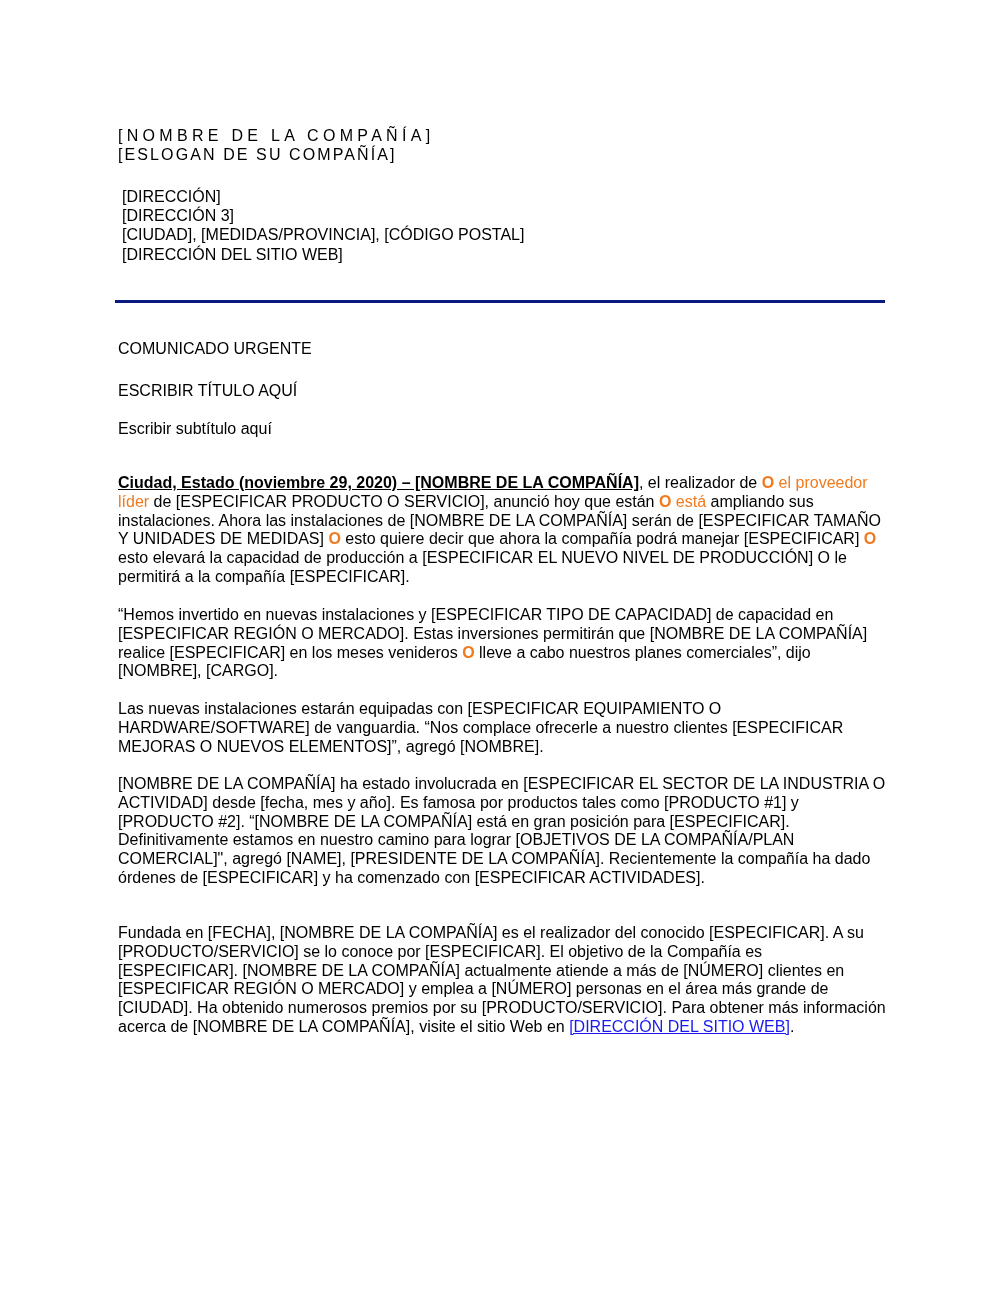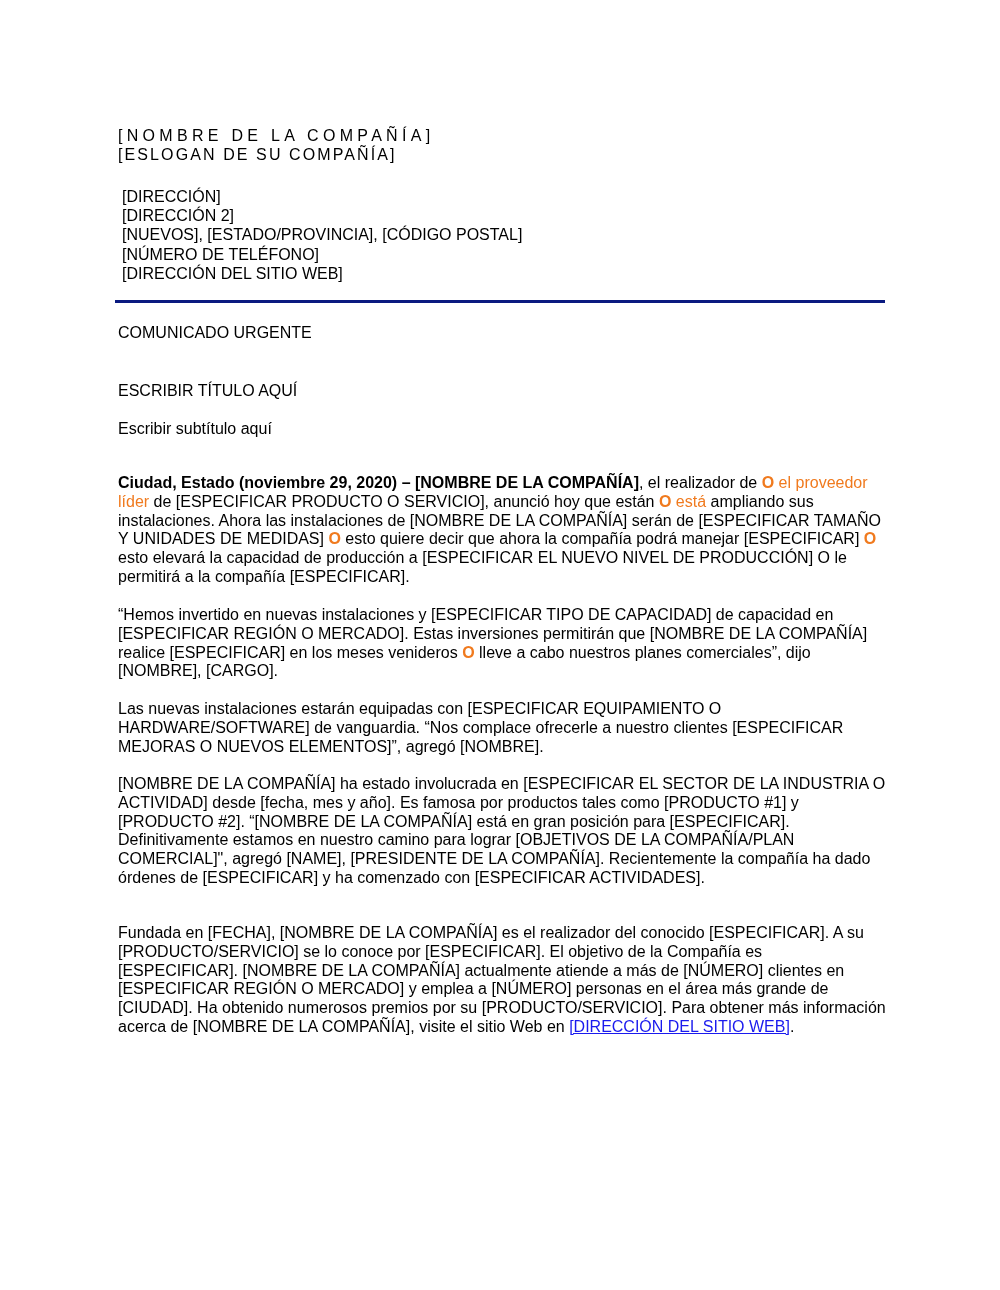--- a/index.html
+++ b/index.html
@@ -7,43 +7,42 @@
       font-family: "Liberation Sans", sans-serif; color: #000; }
     .page { position: absolute; left: 118px; top: 0; width: 770px; }
     .company-name { position: absolute; top: 126px; left: 0; font-size: 16px; letter-spacing: 4.3px; line-height: 19px; }
     .slogan { position: absolute; top: 145px; left: 0; font-size: 16px; letter-spacing: 2.1px; line-height: 19px; }
     .address { position: absolute; top: 187px; left: 4px; font-size: 16px; line-height: 19.2px; }
     .address div { white-space: nowrap; }
     .rule { position: absolute; top: 300px; left: -3px; width: 770px; height: 3px; background: #0a1a80; }
     .label { position: absolute; left: 0; font-size: 16px; line-height: 19px; white-space: nowrap; }
     .body-text { position: absolute; left: 0; width: 768px; font-size: 16px; line-height: 18.8px; }
     .body-text p { margin: 0; }
-    .b { font-weight: bold; }
+    .b { font-weight: bold; text-decoration: underline; }
     .orange { color: #f07a1e; }
     .orange-o { color: #f07a1e; font-weight: bold; }
     a.link { color: #1a1aee; text-decoration: underline; }
   </style>
 </head>
 <body>
 
 <div class="page">
   <div class="company-name">[NOMBRE DE LA COMPAÑÍA]</div>
   <div class="slogan">[ESLOGAN DE SU COMPAÑÍA]</div>
 
   <div class="address">
     <div>[DIRECCIÓN]</div>
-    <div>[DIRECCIÓN 2]</div>
-    <div>[NUEVOS], [ESTADO/PROVINCIA], [CÓDIGO POSTAL]</div>
-    <div>[NÚMERO DE TELÉFONO]</div>
+    <div>[DIRECCIÓN 3]</div>
+    <div>[CIUDAD], [MEDIDAS/PROVINCIA], [CÓDIGO POSTAL]</div>
     <div>[DIRECCIÓN DEL SITIO WEB]</div>
   </div>
 
   <div class="rule"></div>
 
-  <div class="label" style="top:323px">COMUNICADO URGENTE</div>
+  <div class="label" style="top:339px">COMUNICADO URGENTE</div>
   <div class="label" style="top:381px">ESCRIBIR TÍTULO AQUÍ</div>
   <div class="label" style="top:419px">Escribir subtítulo aquí</div>
 
   <div class="body-text" style="top:474px">
     <p><span class="b">Ciudad, Estado (noviembre 29, 2020) – [NOMBRE DE LA COMPAÑÍA]</span><span>, el realizador de </span><span class="orange-o">O</span><span class="orange"> el proveedor líder</span><span> de [ESPECIFICAR PRODUCTO O SERVICIO], anunció hoy que están </span><span class="orange-o">O</span><span class="orange"> está</span><span> ampliando sus instalaciones. Ahora las instalaciones de [NOMBRE DE LA COMPAÑÍA] serán de [ESPECIFICAR TAMAÑO Y UNIDADES DE MEDIDAS] </span><span class="orange-o">O</span><span> esto quiere decir que ahora la compañía podrá manejar [ESPECIFICAR] </span><span class="orange-o">O</span><span> esto elevará la capacidad de producción a [ESPECIFICAR EL NUEVO NIVEL DE PRODUCCIÓN] O le permitirá a la compañía [ESPECIFICAR].</span></p>
   </div>
 
   <div class="body-text" style="top:606px">
     <p><span>“Hemos invertido en nuevas instalaciones y [ESPECIFICAR TIPO DE CAPACIDAD] de capacidad en [ESPECIFICAR REGIÓN O MERCADO]. Estas inversiones permitirán que [NOMBRE DE LA COMPAÑÍA] realice [ESPECIFICAR] en los meses venideros </span><span class="orange-o">O</span><span> lleve a cabo nuestros planes comerciales”, dijo [NOMBRE], [CARGO].</span></p>
   </div>

